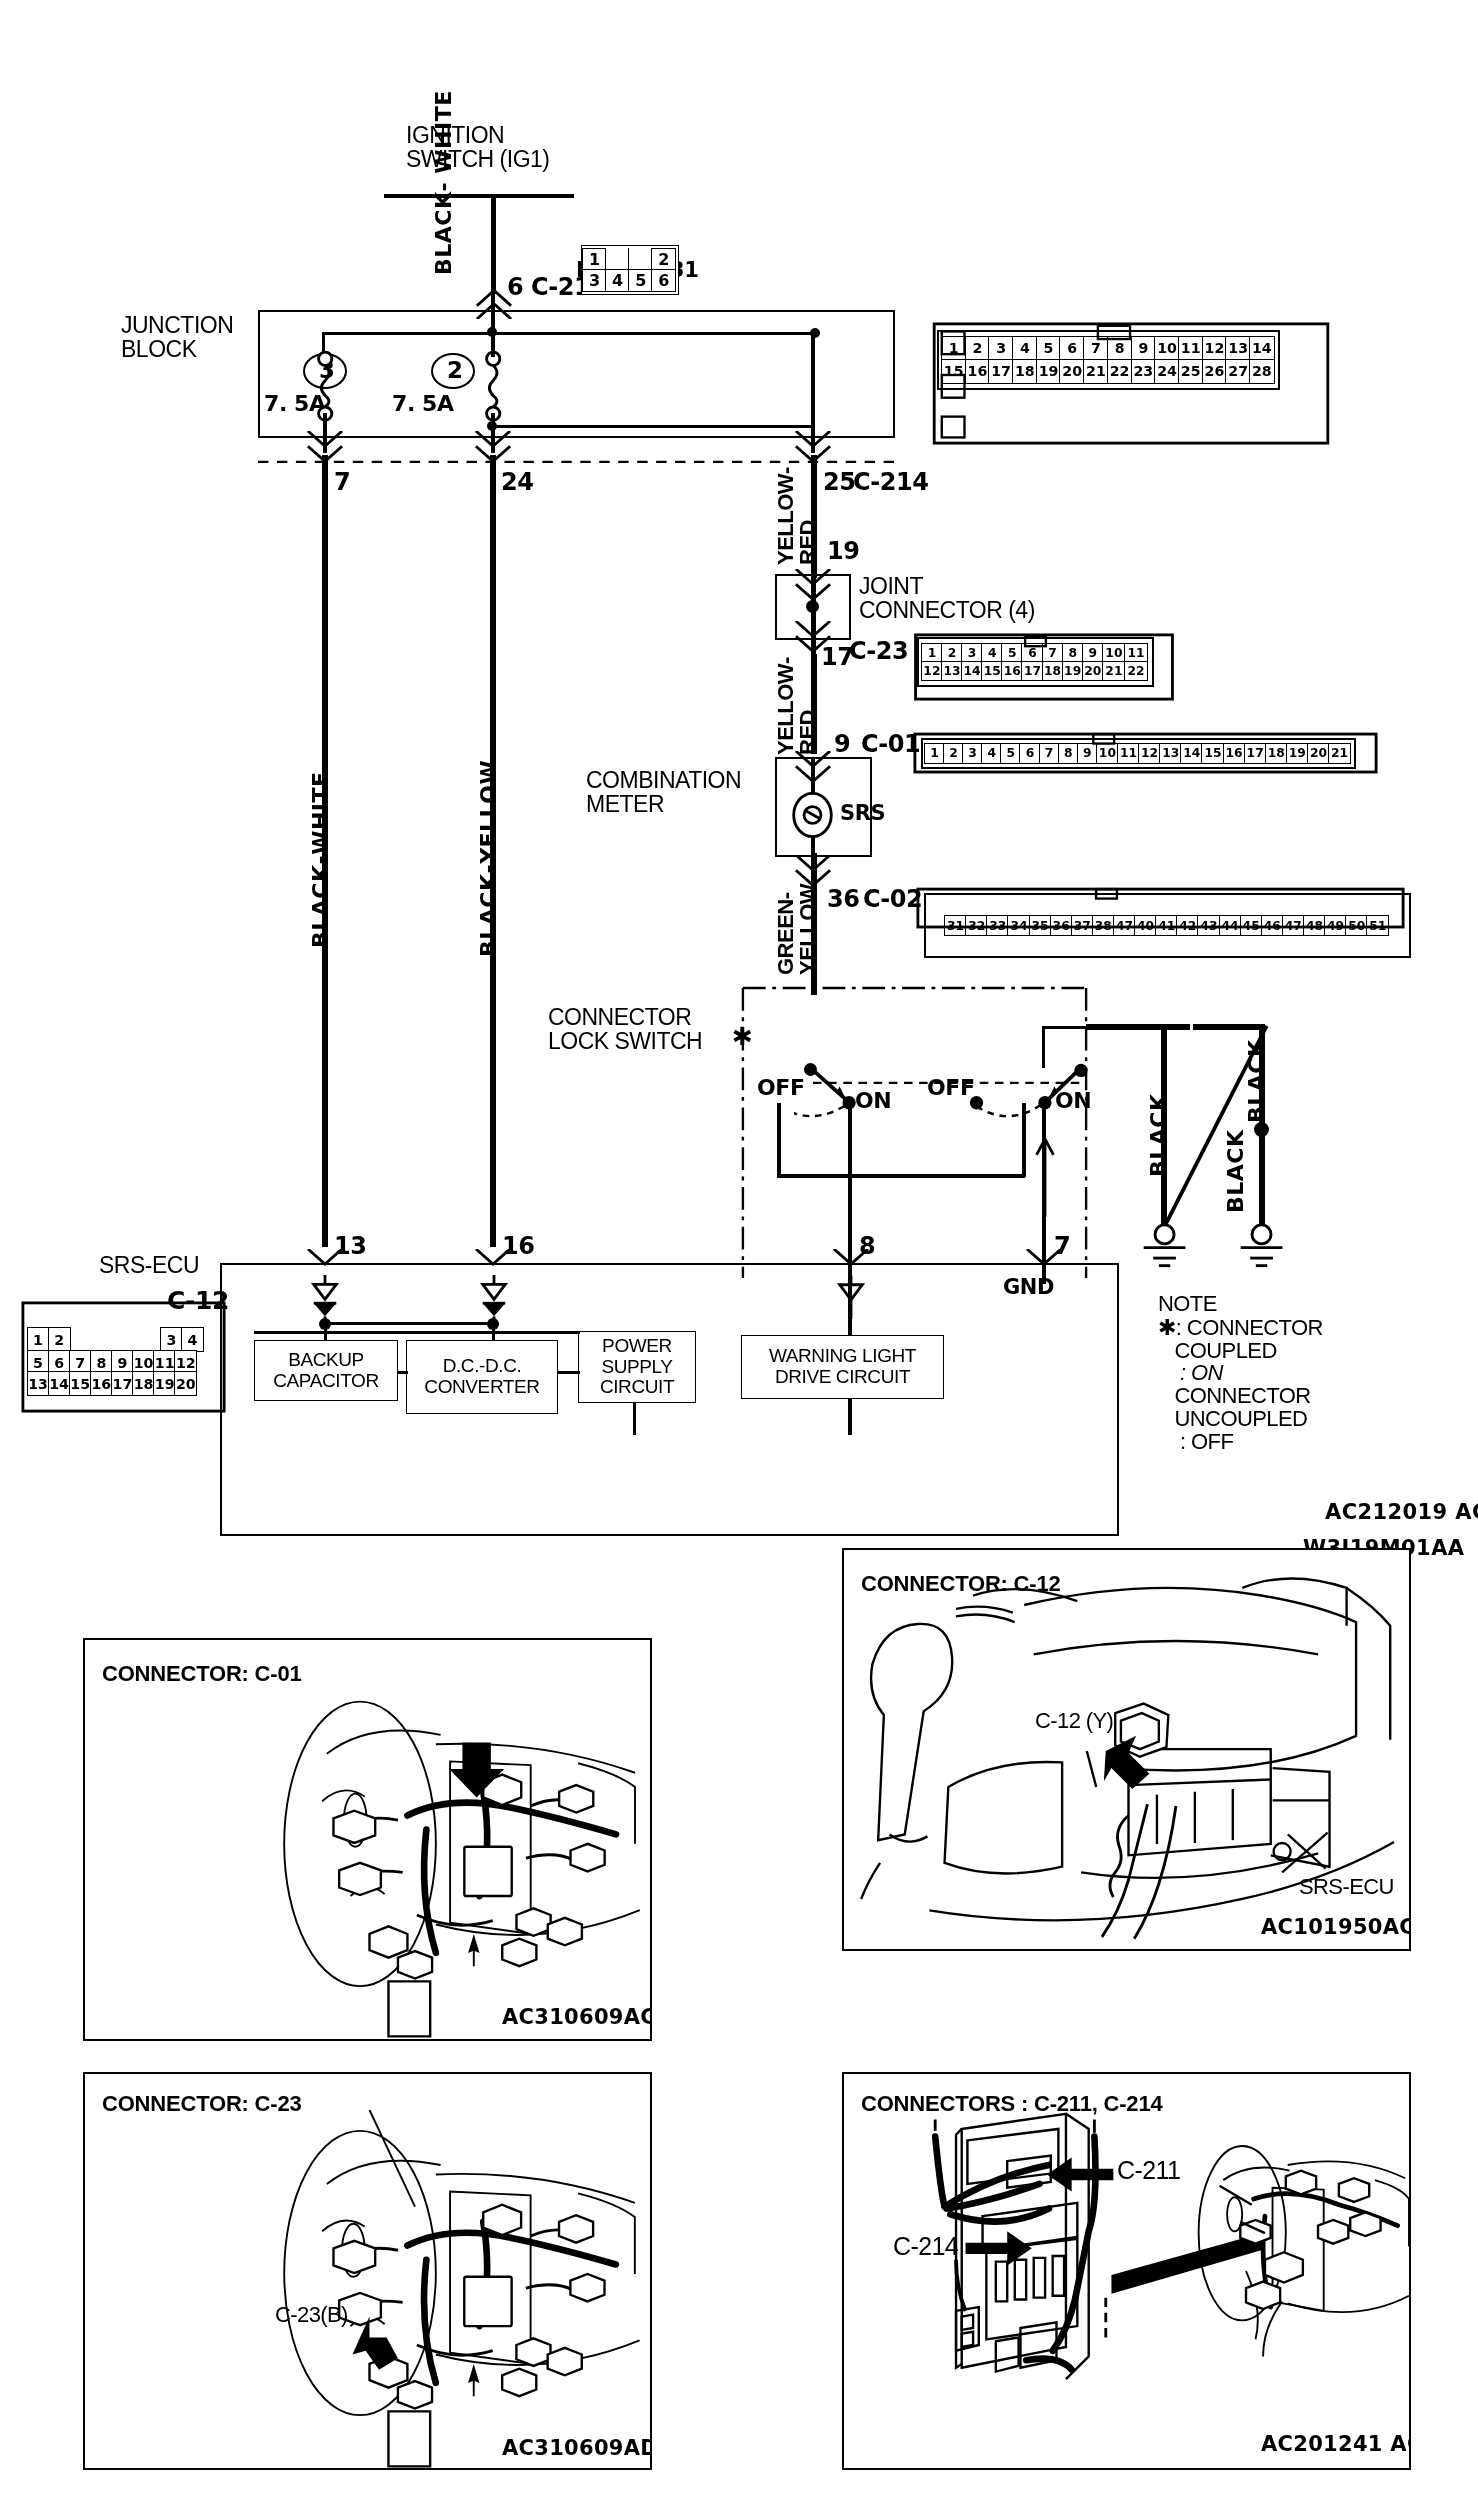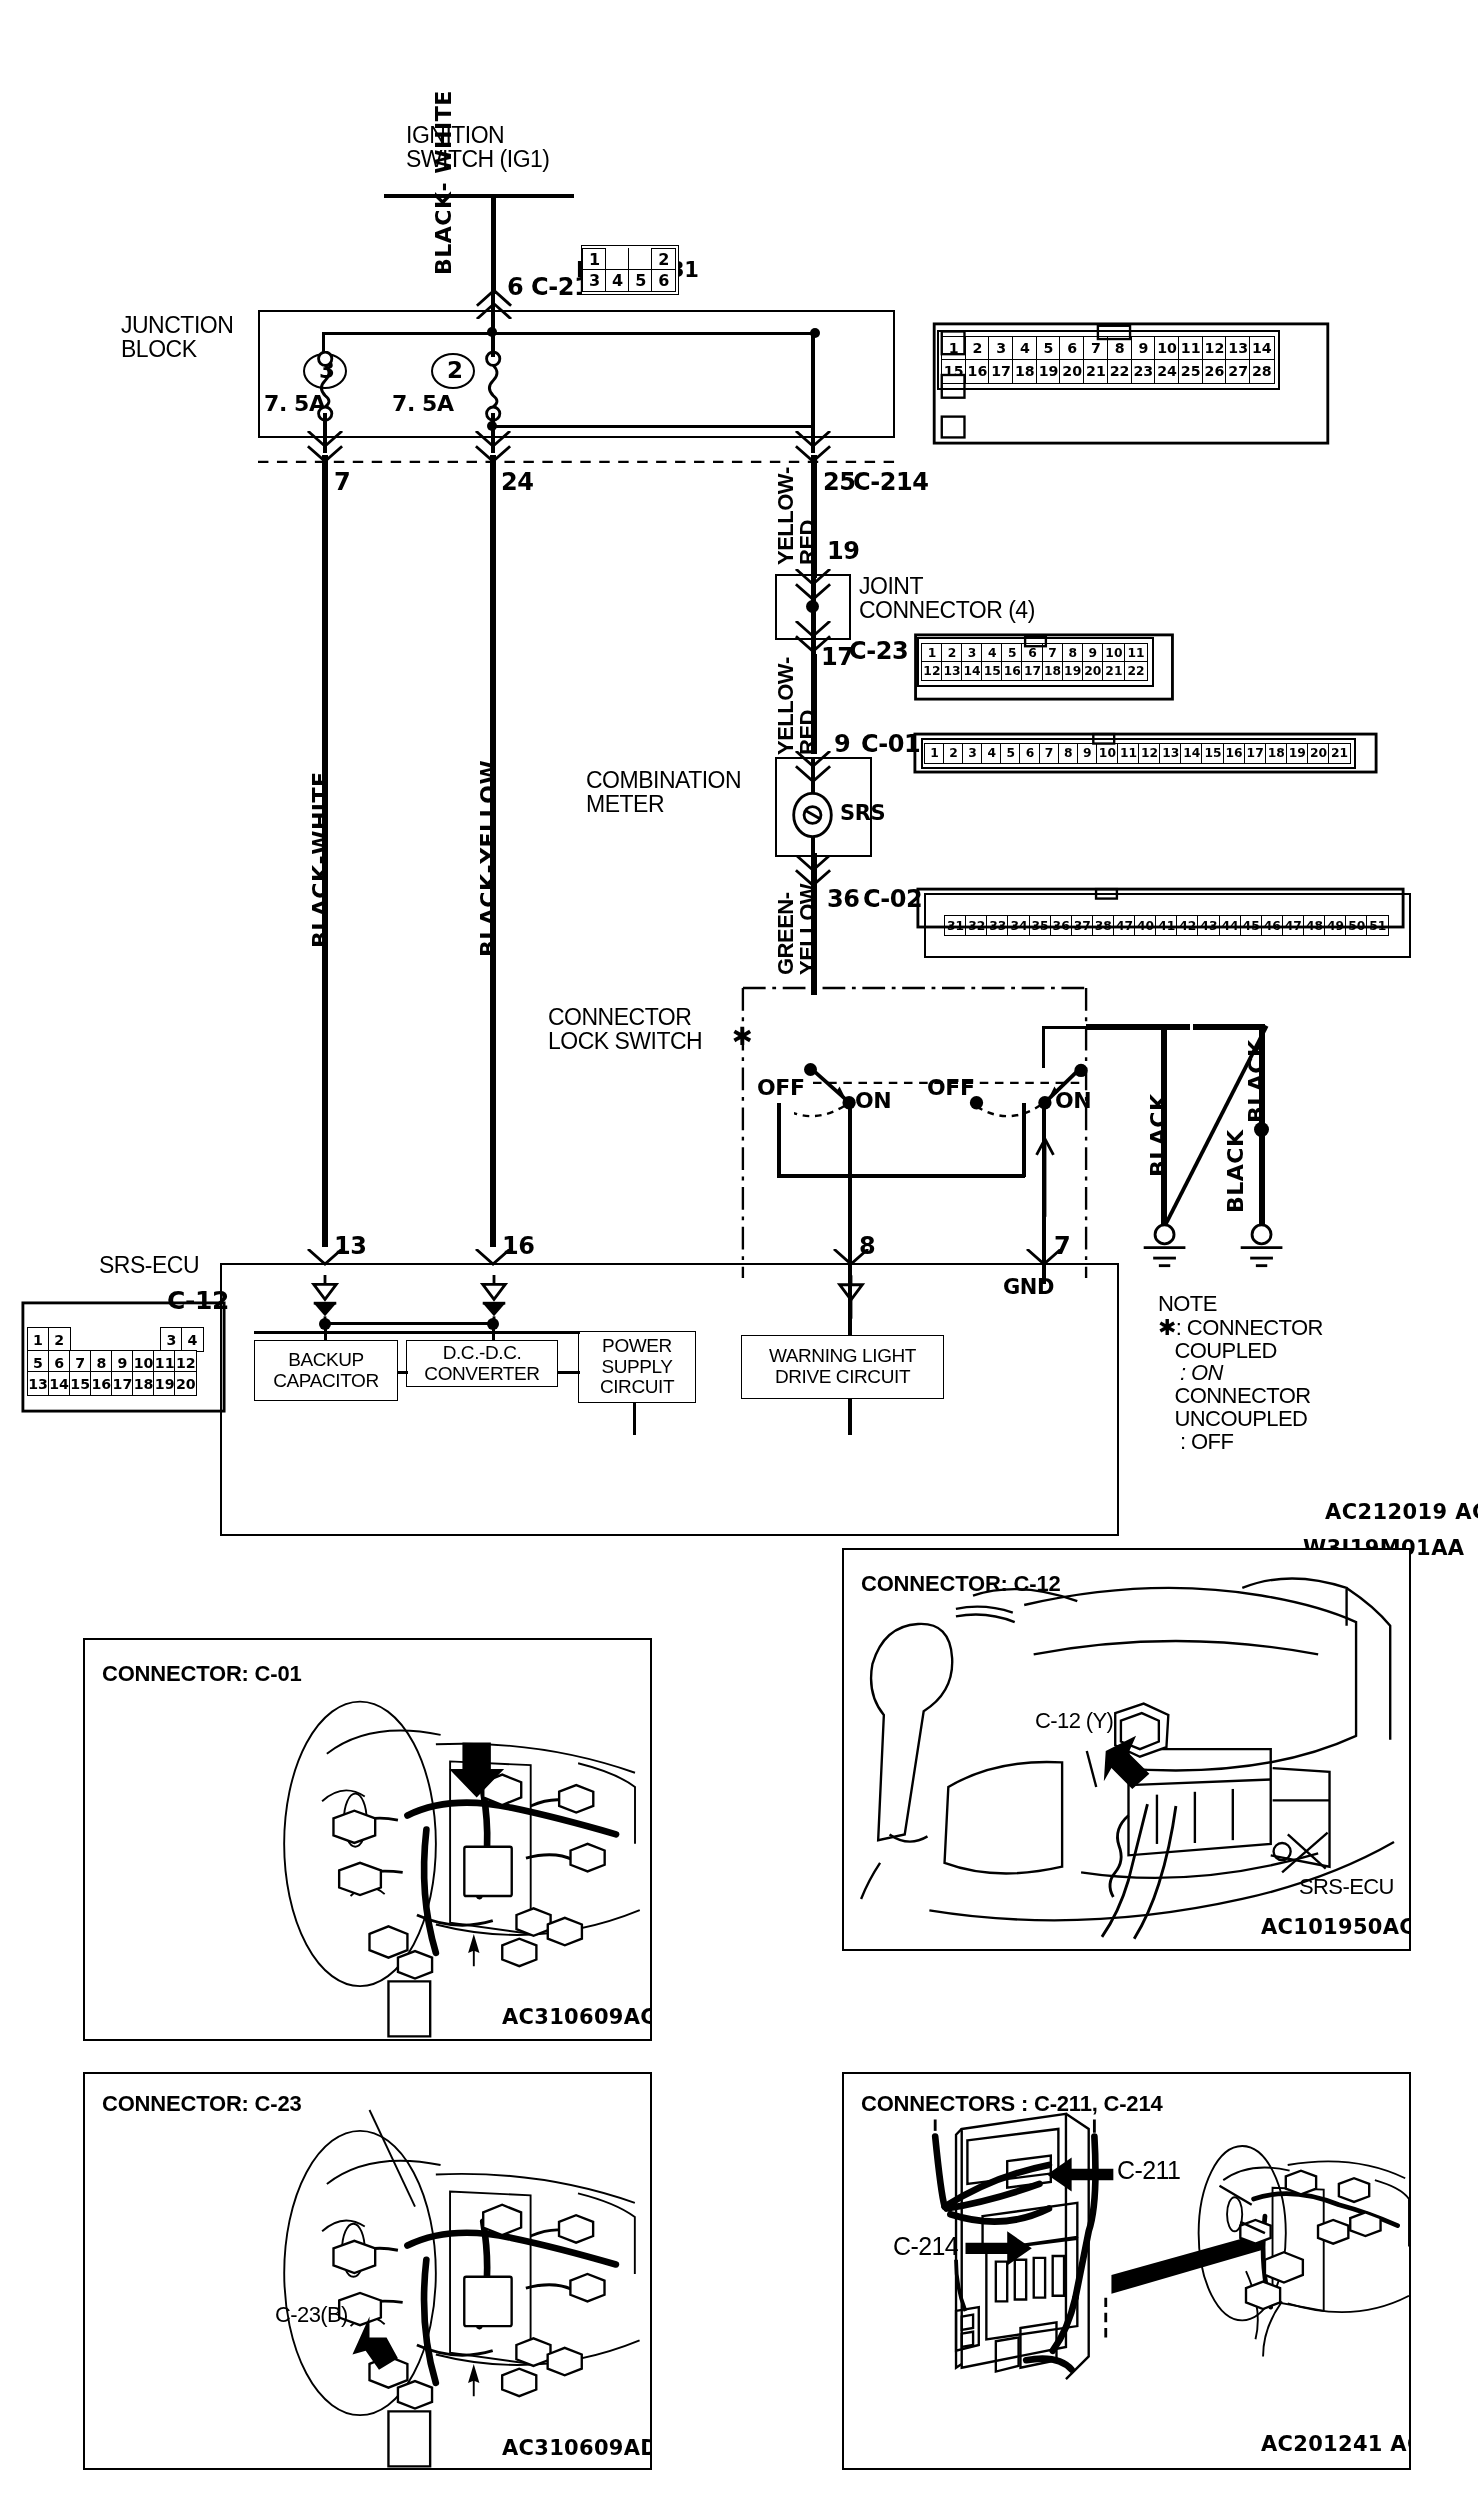--- a/index.html
+++ b/index.html
@@ -531,21 +531,21 @@
   </svg>
 
   <div class="abs wire wire-h" style="left:323px; top:1322px; width:173px; height:2.8px;"></div>
   <div class="abs dot" style="left:319px; top:1318px; width:12.3px; height:12.3px;"></div>
   <div class="abs dot" style="left:487px; top:1318px; width:12.3px; height:12.3px;"></div>
   <div class="abs wire wire-v" style="left:324px; top:1322px; width:2.8px; height:21px;"></div>
   <div class="abs wire wire-v" style="left:492px; top:1322px; width:2.8px; height:21px;"></div>
 
   <div class="abs fnbox" style="left:254px; top:1340px; width:144px; height:61px;">BACKUP
 CAPACITOR</div>
-  <div class="abs fnbox" style="left:406px; top:1340px; width:152px; height:47px;">D.C.-D.C.
+  <div class="abs fnbox" style="left:406px; top:1340px; width:152px; height:74px;">D.C.-D.C.
 CONVERTER</div>
   <div class="abs fnbox" style="left:578px; top:1331px; width:118px; height:72px;">POWER
 SUPPLY
 CIRCUIT</div>
   <div class="abs fnbox" style="left:741px; top:1335px; width:203px; height:64px;">WARNING LIGHT
 DRIVE CIRCUIT</div>
 
   <div class="abs wire wire-h" style="left:398px; top:1371px; width:9.5px; height:2.8px;"></div>
   <div class="abs wire wire-h" style="left:557px; top:1371px; width:23px; height:2.8px;"></div>
   <div class="abs wire wire-h" style="left:254px; top:1331px; width:326px; height:2.8px;"></div>

